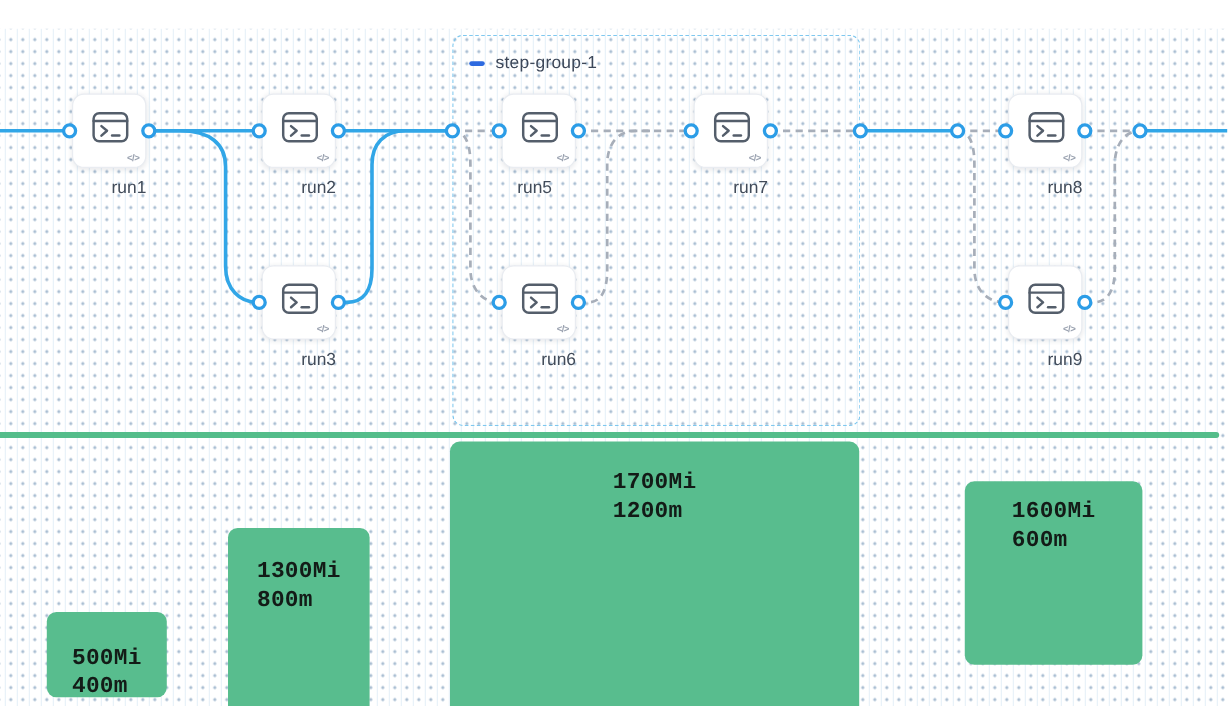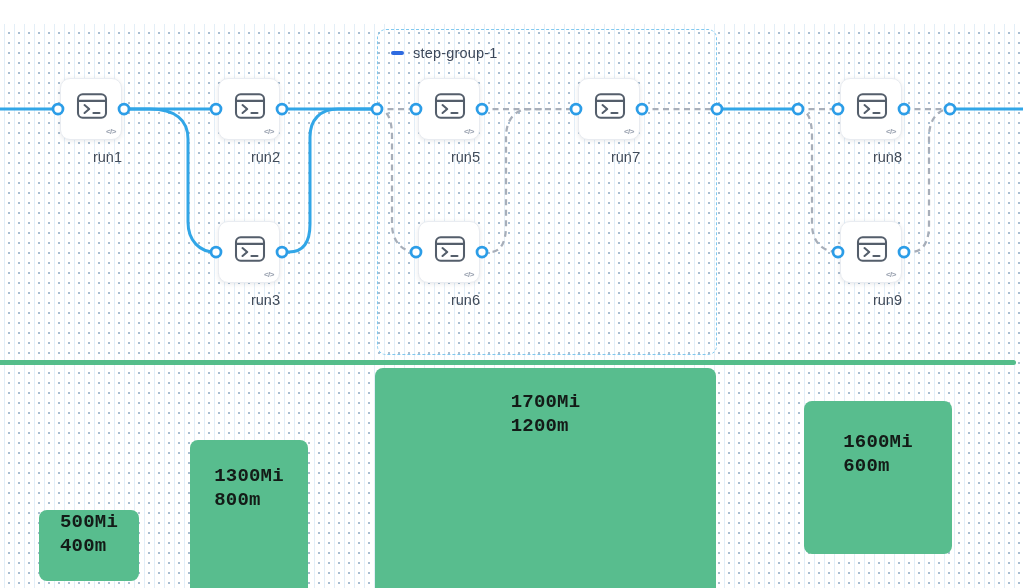--- a/index.html
+++ b/index.html
@@ -119,21 +119,21 @@
     <svg class="term-icon" width="32" height="28" viewBox="0 0 34 30">
       <g fill="none" stroke="#545e6b" stroke-width="2.2" stroke-linecap="round" stroke-linejoin="round">
         <rect x="2" y="2.5" width="30" height="25" rx="5"></rect>
         <line x1="2" y1="9.5" x2="32" y2="9.5"></line>
         <polyline points="9,14 14,18.2 9,22.5"></polyline>
         <line x1="18.5" y1="22.5" x2="25" y2="22.5"></line>
       </g>
     </svg>
     <span class="code-badge">&lt;/&gt;</span>
   </div>
-  <div class="node-label" style="left:418px;top:125px">run5</div>
+  <div class="node-label" style="left:398px;top:125px">run5</div>
 
   <div class="node" style="left:418px;top:197px">
     <svg class="term-icon" width="32" height="28" viewBox="0 0 34 30">
       <g fill="none" stroke="#545e6b" stroke-width="2.2" stroke-linecap="round" stroke-linejoin="round">
         <rect x="2" y="2.5" width="30" height="25" rx="5"></rect>
         <line x1="2" y1="9.5" x2="32" y2="9.5"></line>
         <polyline points="9,14 14,18.2 9,22.5"></polyline>
         <line x1="18.5" y1="22.5" x2="25" y2="22.5"></line>
       </g>
     </svg>
@@ -220,38 +220,38 @@
       <circle class="port" cx="838" cy="85" r="5"></circle>
       <circle class="port" cx="904" cy="85" r="5"></circle>
       <circle class="port" cx="838" cy="228" r="5"></circle>
       <circle class="port" cx="904" cy="228" r="5"></circle>
       <circle class="port" cx="950" cy="85" r="5"></circle>
     </g>
   </svg>
 
   <div class="separator"></div>
 
-  <div class="bar" style="left:39px;top:486px;width:100px;height:71px;">
+  <div class="bar" style="left:39px;top:486px;width:100px;height:71px;padding-top:26px">
     <div class="bar-text">
       <div>500Mi</div>
       <div>400m</div>
     </div>
   </div>
   <div class="bar" style="left:190px;top:416px;width:118px;height:168px;padding-top:24px">
     <div class="bar-text">
       <div>1300Mi</div>
       <div>800m</div>
     </div>
   </div>
   <div class="bar" style="left:375px;top:344px;width:341px;height:240px;padding-top:22px">
     <div class="bar-text">
       <div>1700Mi</div>
       <div>1200m</div>
     </div>
   </div>
-  <div class="bar" style="left:804px;top:377px;width:148px;height:153px;padding-top:29px">
+  <div class="bar" style="left:804px;top:377px;width:148px;height:153px;padding-top:13px">
     <div class="bar-text">
       <div>1600Mi</div>
       <div>600m</div>
     </div>
   </div>
 
 </div>
 
 </body></html>

